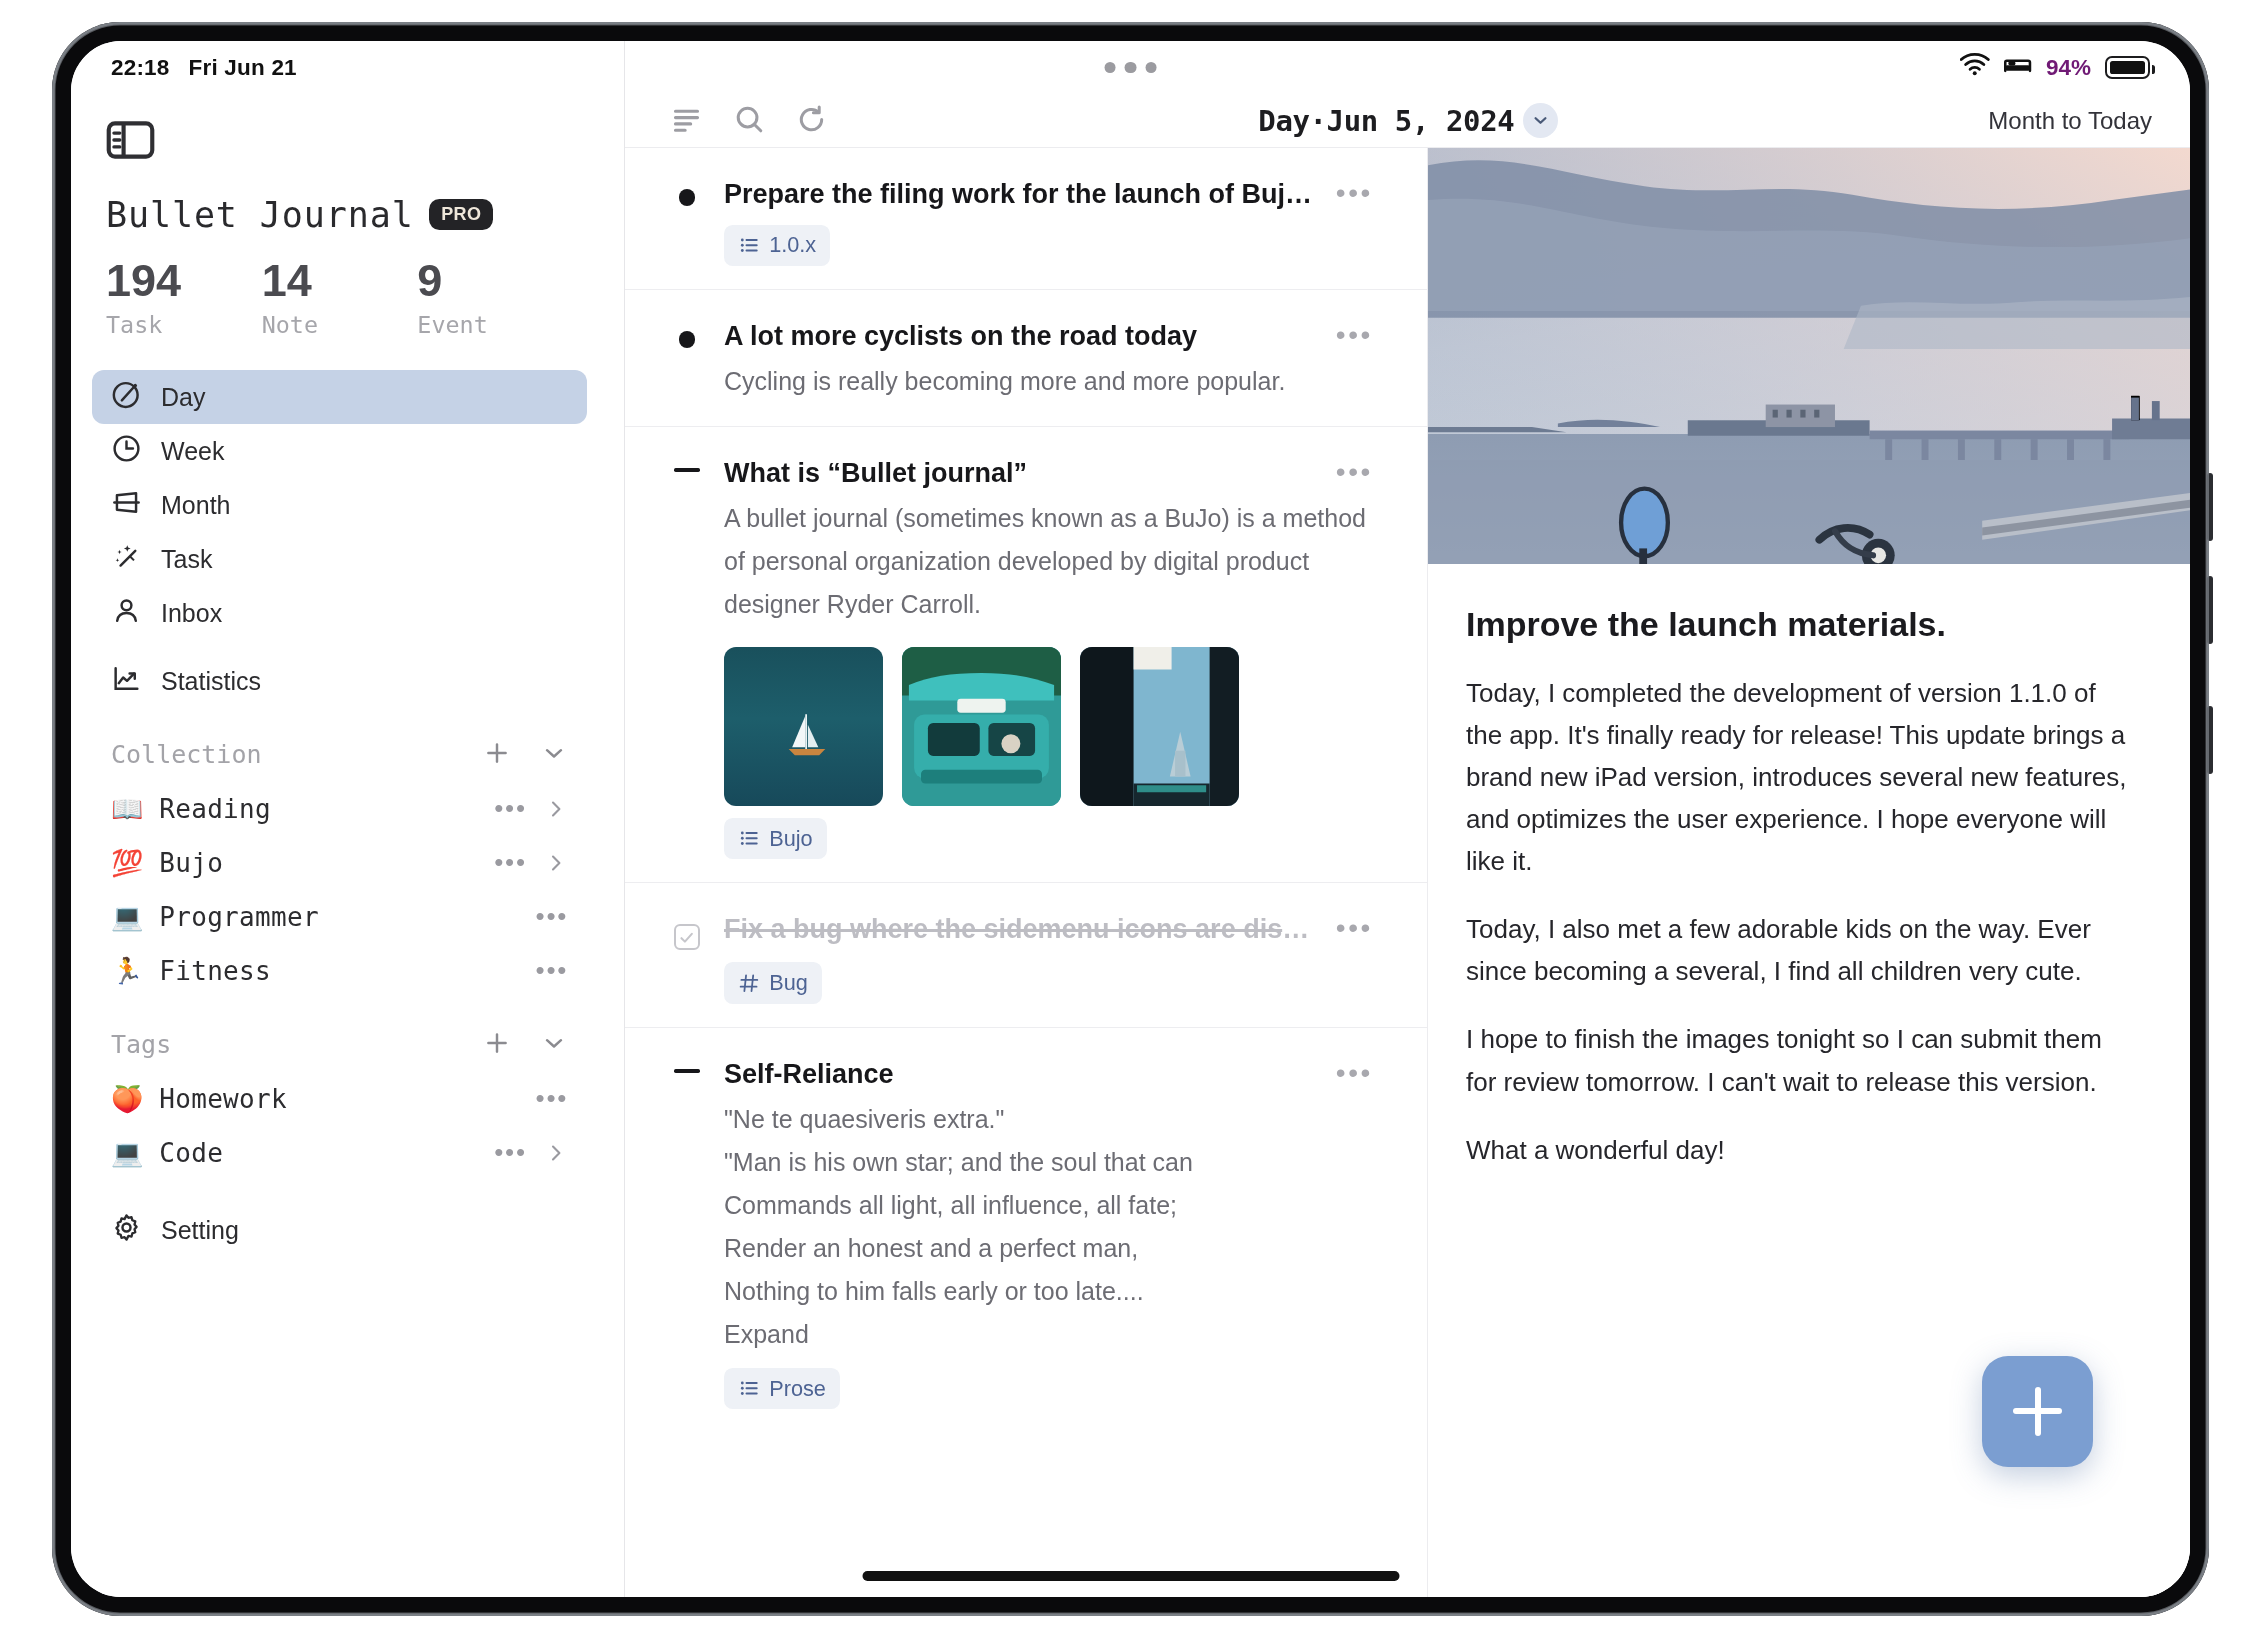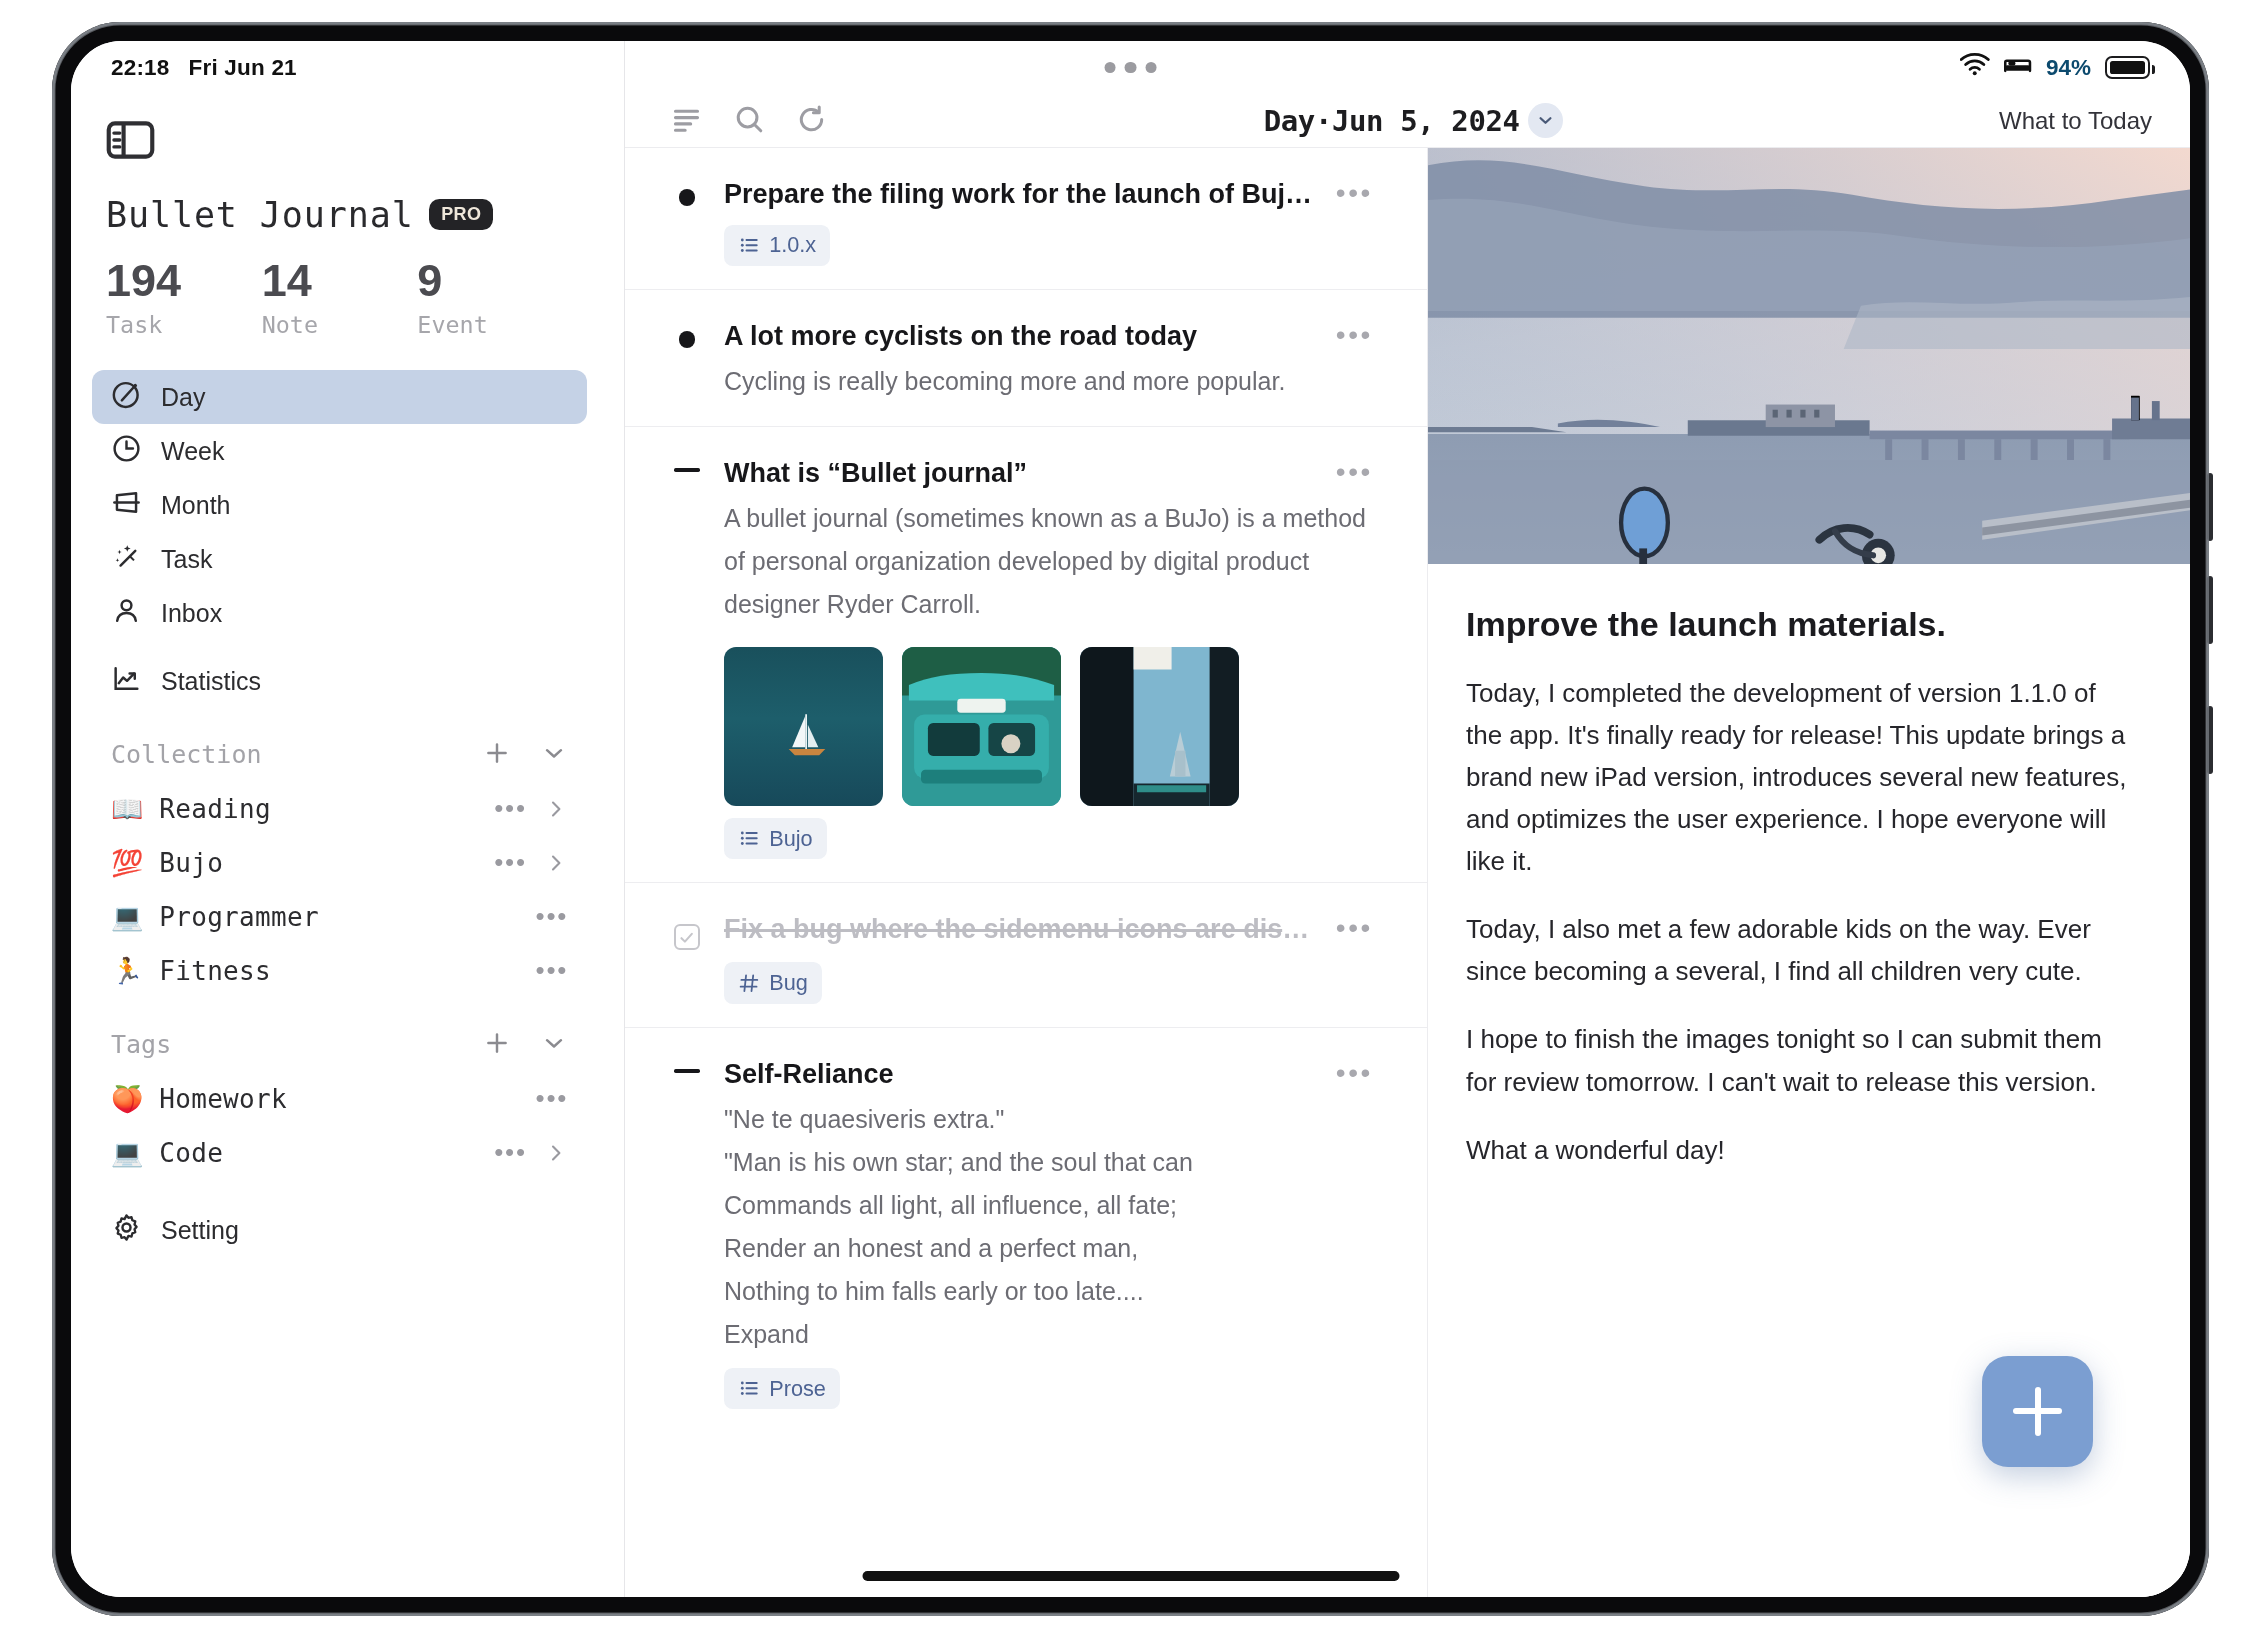--- a/index.html
+++ b/index.html
@@ -54,21 +54,21 @@
   .sb-left {
     display:flex; align-items:center; gap:19px;
     margin-left: 40px; font-size: 22.5px; font-weight: 600; color:#111;
     letter-spacing: 0.2px;
   }
   .sb-dots { position:absolute; left:50%; transform:translateX(-50%); display:flex; gap:9.5px; }
   .sb-dots i { width:11.3px; height:11.3px; border-radius:50%; background:#9b9ba0; display:block; }
   .sb-right {
     margin-left:auto; margin-right:40px;
     display:flex; align-items:center; gap:14px;
-    font-size:22.5px; font-weight:600; color:#0c4a6e;
+    font-size:22.5px; font-weight:600; color:#701a75;
   }
   .batt { width:45px; height:22.5px; border:2.6px solid #1c1c1e; border-radius:7px; position:relative; padding:2.6px; }
   .batt i { display:block; width:100%; height:100%; background:#111; border-radius:2.6px; }
   .batt::after{ content:""; position:absolute; right:-7px; top:7px; width:3.5px; height:8.7px;
                 background:#1c1c1e; border-radius:0 2.6px 2.6px 0; }
 
   
   .sidebar {
     width: 554px; height:100%; flex: 0 0 554px;
     background:#fff; padding: 54px 16px 0 0;
@@ -463,21 +463,21 @@
           </span>
         </div>
         <div class="tb-title">
           <span>Day·Jun 5, 2024</span>
           <span class="chev-pill">
             <svg width="21" height="21" viewBox="0 0 24 24" fill="none">
               <path d="m6.4 9.4 5.6 5.2 5.6-5.2" stroke="#4a5a78" stroke-width="2.6" stroke-linecap="round" stroke-linejoin="round"></path>
             </svg>
           </span>
         </div>
-        <div class="tb-right">What to Today</div>
+        <div class="tb-right">Month to Today</div>
       </div>
 
       <div class="panes">
 
         <div class="list-pane">
 
           <div class="entry">
             <div class="entry-head">
               <span class="marker">
                     <i class="dot"></i>

